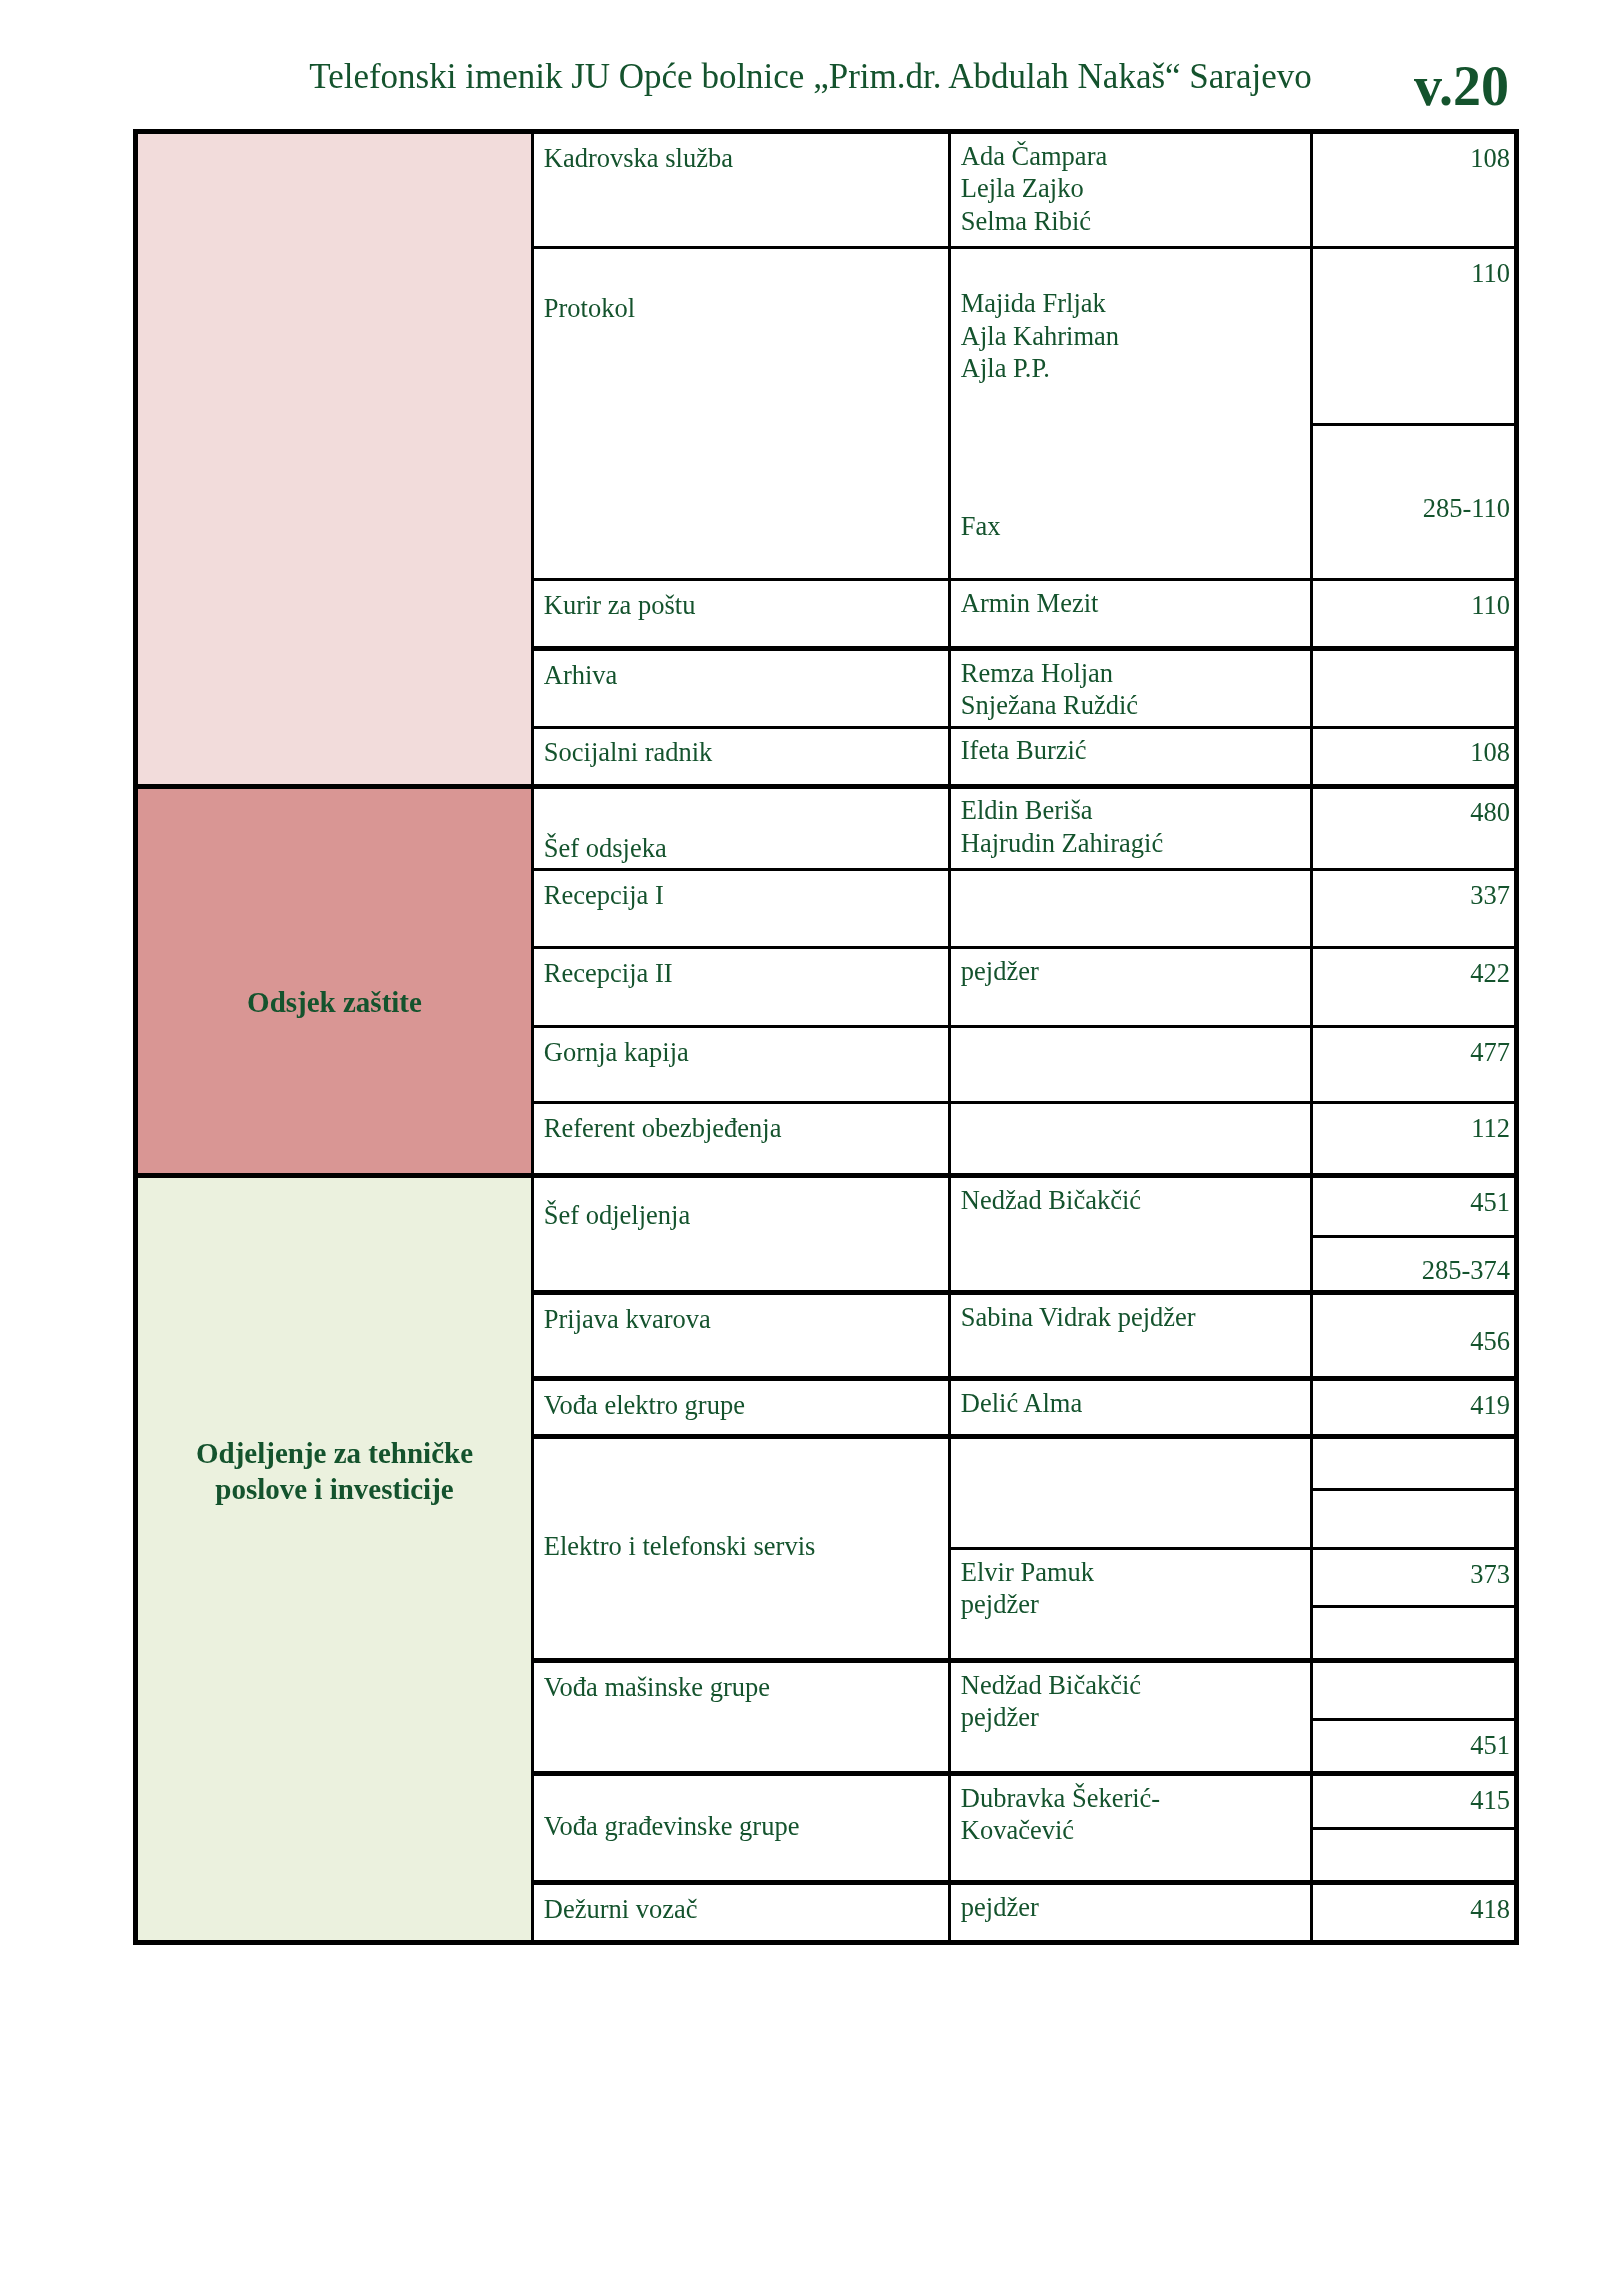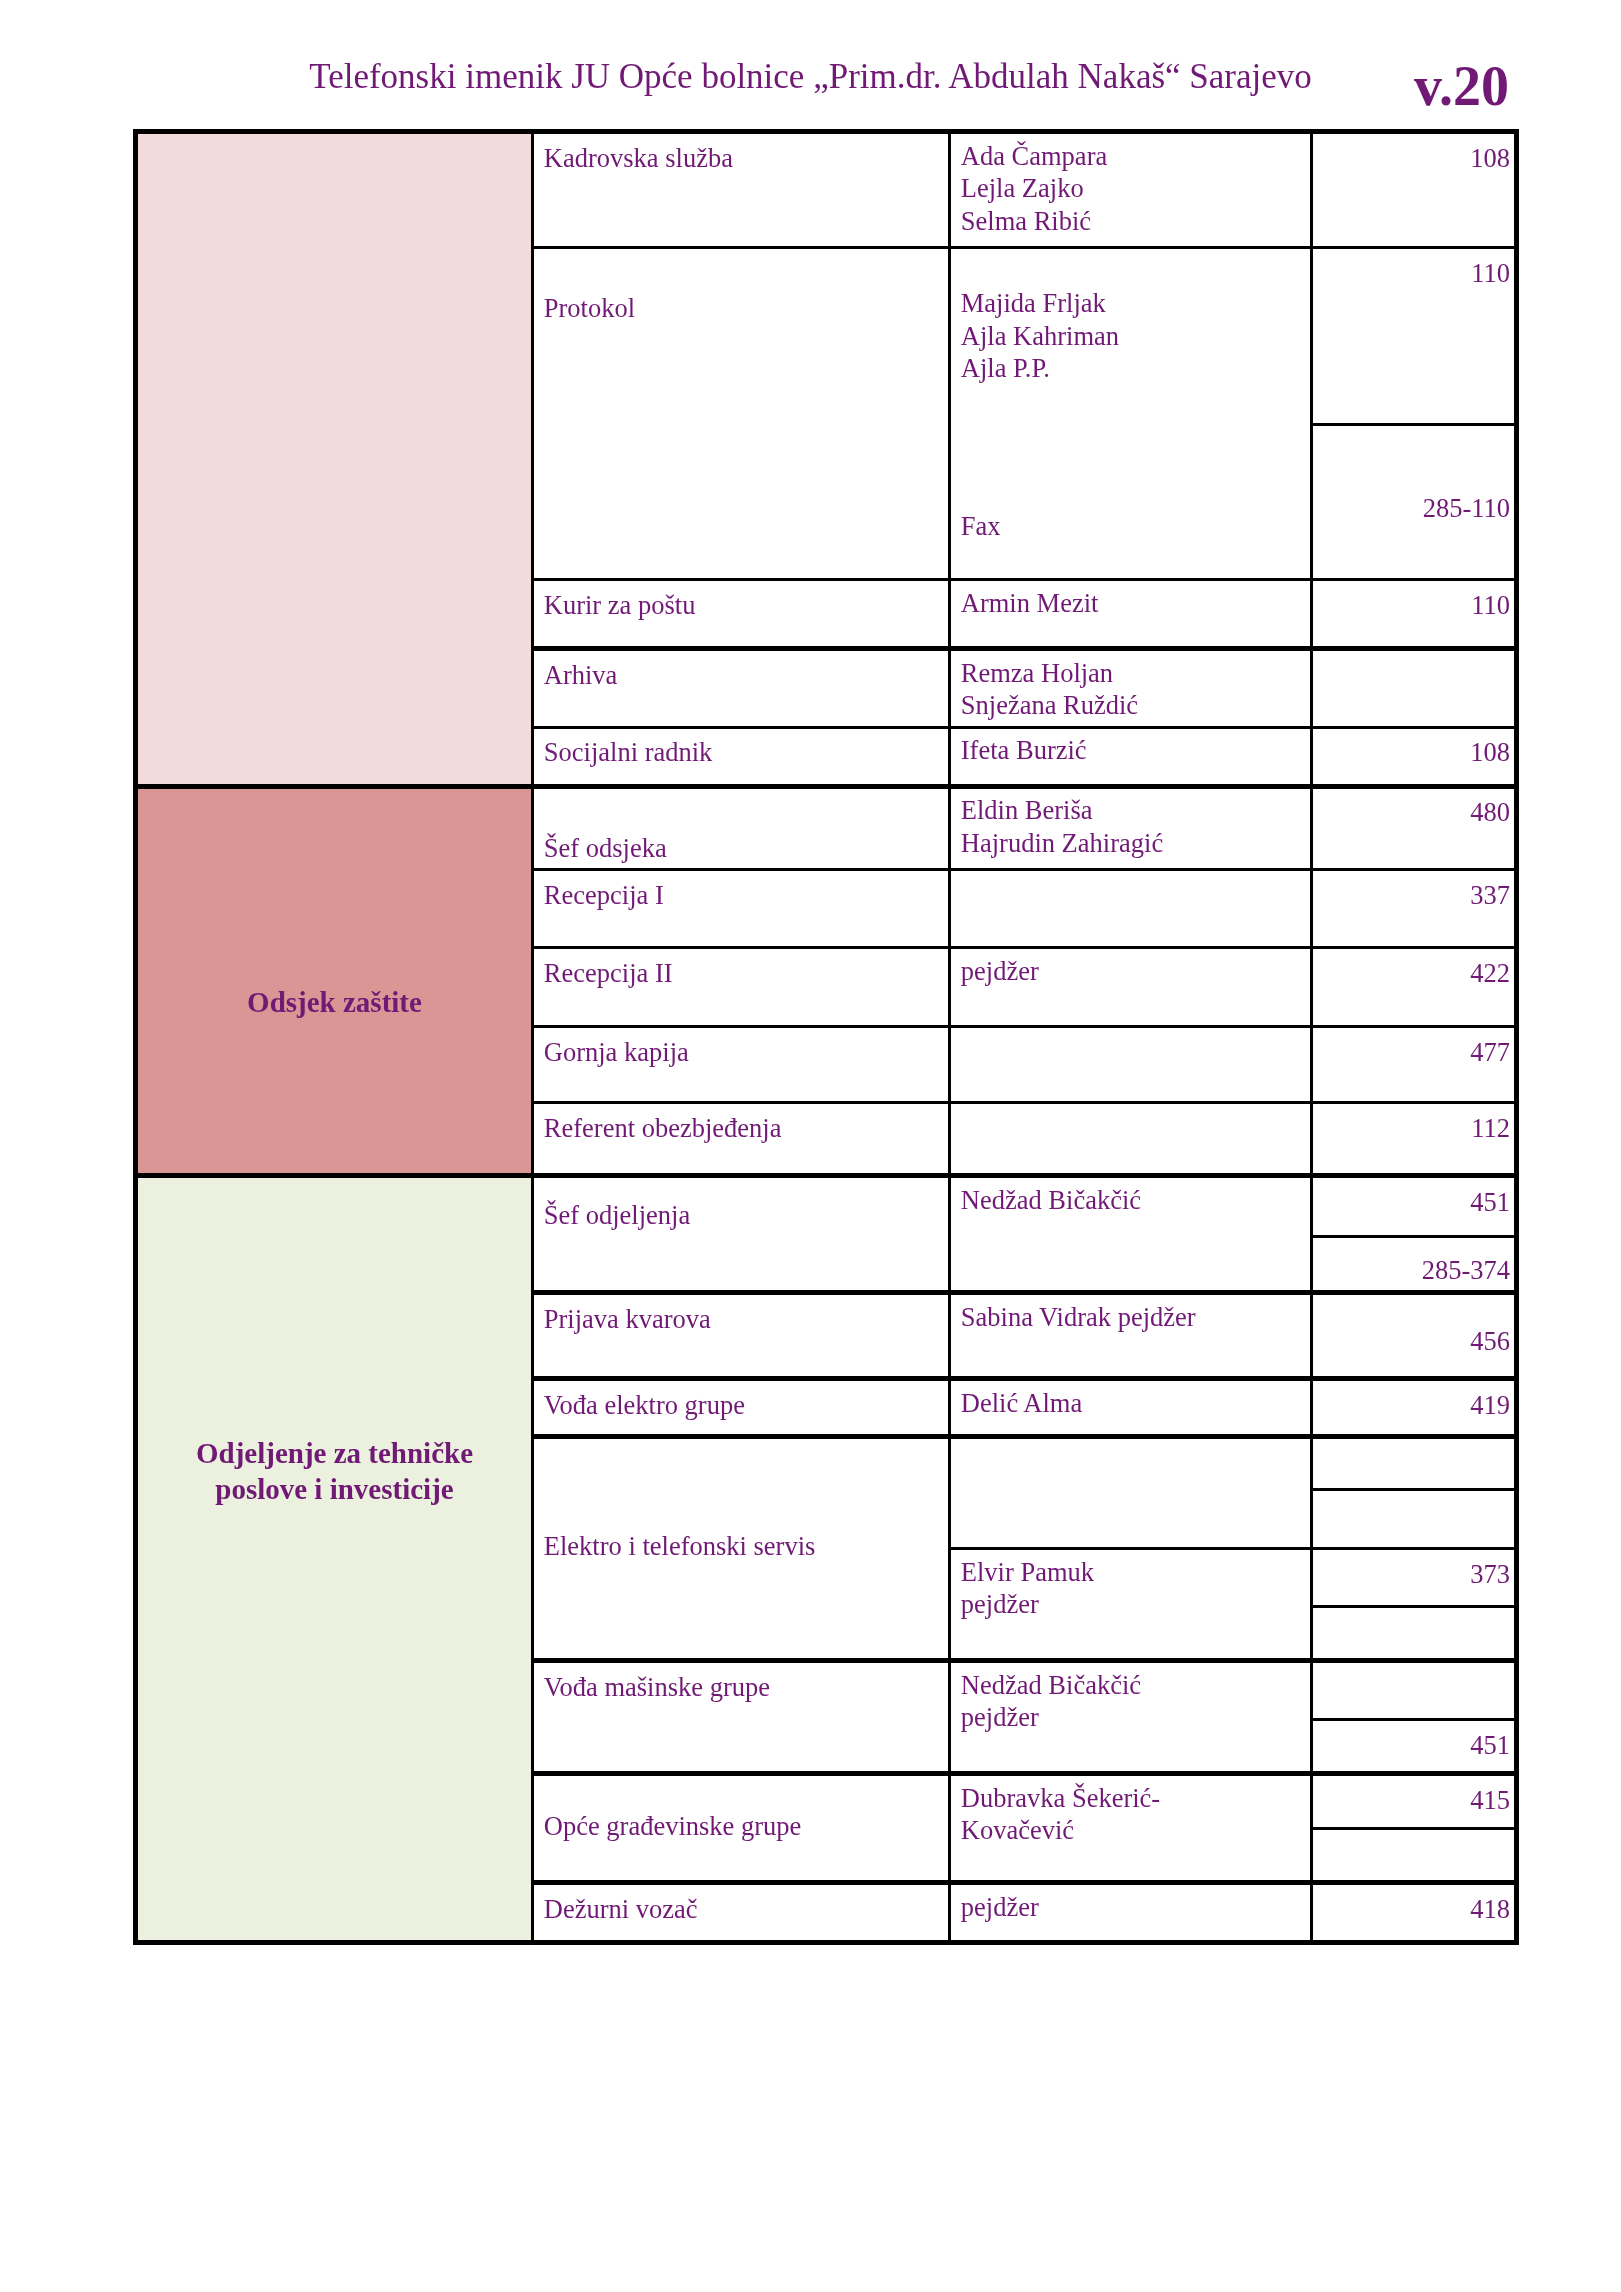--- a/index.html
+++ b/index.html
@@ -1,21 +1,21 @@
 <!DOCTYPE html>
 <html><head>
 <meta charset="utf-8">
 <style>
   html,body{margin:0;padding:0;background:#888;}
   .page{
     position:relative;
     width:1621px;height:2293px;
     background:#ffffff;
     font-family:"Liberation Serif","DejaVu Serif",serif;
-    color:#701a75;
+    color:#14532d;
     overflow:hidden;
   }
   .title-bar{position:absolute;top:57px;left:0;width:1621px;text-align:center;}
   .doc-title{
     font-size:35px;
     letter-spacing:0px;
     white-space:nowrap;
   }
   .doc-version{
     position:absolute;
@@ -201,21 +201,21 @@
       <td class="c2" rowspan="2">Vođa mašinske grupe</td>
       <td class="c3" rowspan="2">Nedžad Bičakčić
 pejdžer</td>
       <td class="c4"></td>
     </tr>
     <tr style="height:54px">
       <td class="c4">451</td>
     </tr>
 
     <tr style="height:55px" class="thick-top">
-      <td class="c2 vm" rowspan="2">Opće građevinske grupe</td>
+      <td class="c2 vm" rowspan="2">Vođa građevinske grupe</td>
       <td class="c3" rowspan="2">Dubravka Šekerić-
 Kovačević</td>
       <td class="c4">415</td>
     </tr>
     <tr style="height:54px">
       <td class="c4"></td>
     </tr>
 
     <tr style="height:60px" class="thick-top">
       <td class="c2">Dežurni vozač</td>

